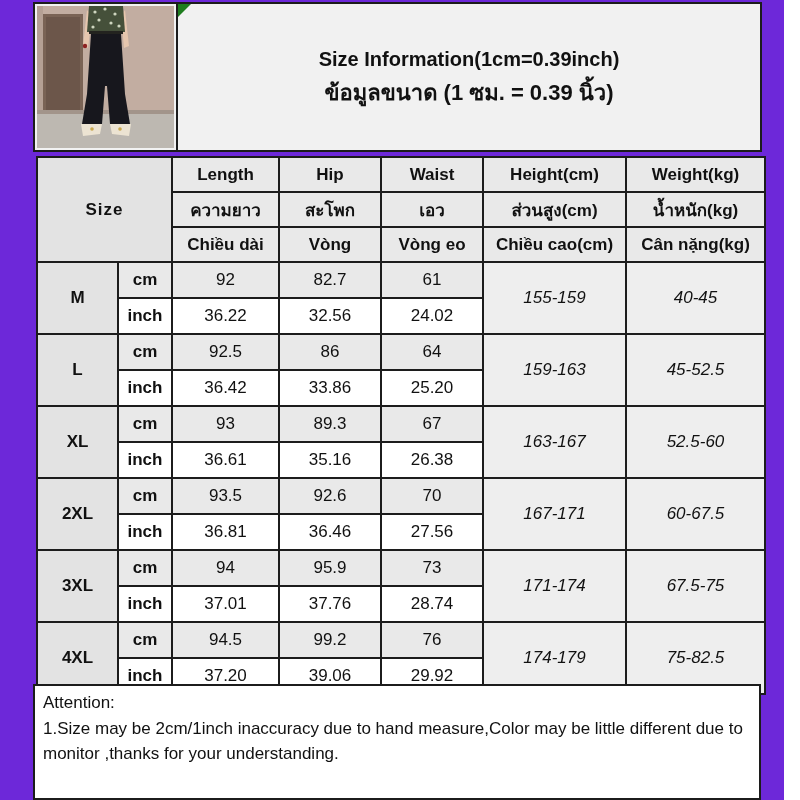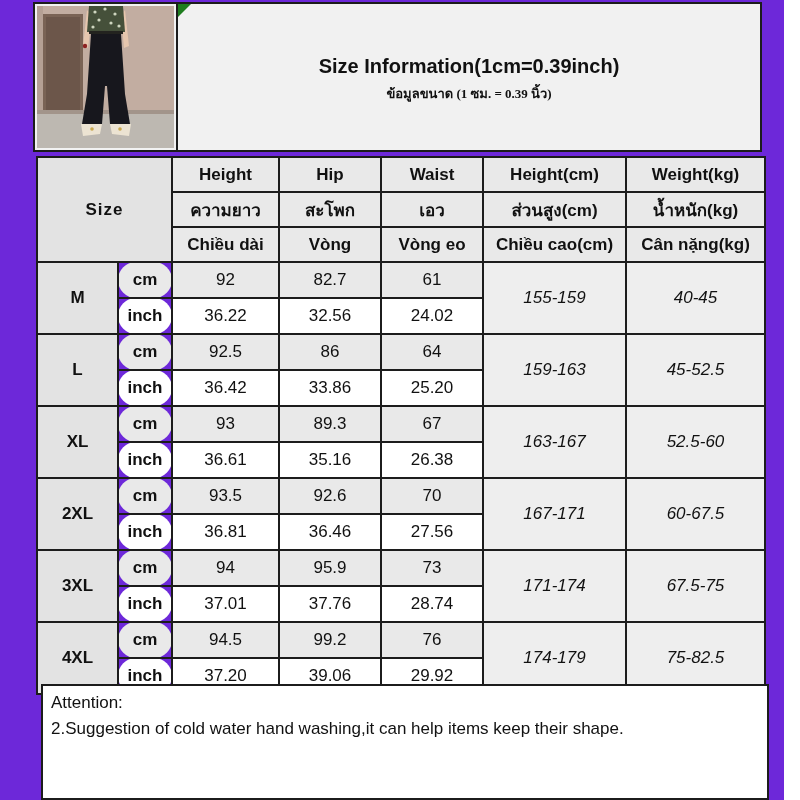--- a/index.html
+++ b/index.html
@@ -16,47 +16,47 @@
     box-sizing:content-box;display:flex;align-items:center;justify-content:center;
     padding:0;
   }
   .photo-cell svg{display:block;}
   .title-cell{
     width:582px;height:146px;border:2px solid #1c1c1c;border-left:none;
     background:#f1f1f1;position:relative;
     display:flex;flex-direction:column;justify-content:center;text-align:center;
   }
   .title-line{font-weight:bold;font-size:20px;line-height:1.62;}
-  .title-line.thai{font-size:13px;font-family:Liberation Serif, serif;}
+  .title-line.thai{font-size:22px;}
   .corner-flag{
     position:absolute;top:0;left:0;width:0;height:0;
     border-top:13px solid #1e7d1e;border-right:13px solid transparent;
   }
 
   
   table.size-table{
     position:absolute;top:156px;left:36px;border-collapse:collapse;table-layout:fixed;
   }
   table.size-table td{
     border:2px solid #1c1c1c;text-align:center;vertical-align:middle;
     font-size:17px;padding:0;overflow:hidden;white-space:nowrap;
   }
   tr.h td{height:33px;}
   tr.d td{height:34px;}
   .hdr{background:#e9e9e9;font-weight:bold;}
   .size-big{background:#e3e3e3;font-weight:bold;font-size:30px;letter-spacing:1px;}
   .size-cell{background:#e3e3e3;font-weight:bold;}
-  .unit{font-weight:bold;border-radius:18px;}
+  .unit{font-weight:bold;}
   .g{background:#e9e9e9;}
   .w{background:#ffffff;margin-left:24px;}
   .merged{background:#eeeeee;font-style:italic;}
 
   
   .attention-box{
-    position:absolute;top:684px;left:41px;width:706px;height:90px;
+    position:absolute;top:684px;left:33px;width:706px;height:90px;
     border:2px solid #1c1c1c;background:#ffffff;
     padding:4px 10px 18px 8px;font-size:17px;line-height:1.5;text-align:left;
   }
 </style>
 </head>
 <body>
 
 <div class="page">
 
   <div class="top-row">
@@ -105,21 +105,21 @@
         <col style="width:54px">
         <col style="width:107px">
       <col style="width:102px">
         <col style="width:102px">
         <col style="width:143px">
         <col style="width:139px">
     </colgroup>
     <tbody>
     <tr class="h">
       <td class="size-big" rowspan="3" colspan="2">Size</td>
-      <td class="hdr">Height</td>
+      <td class="hdr">Length</td>
       <td class="hdr">Hip</td>
       <td class="hdr">Waist</td>
       <td class="hdr">Height(cm)</td>
       <td class="hdr">Weight(kg)</td>
     </tr>
     <tr class="h">
       <td class="hdr">ความยาว</td>
       <td class="hdr">สะโพก</td>
       <td class="hdr">เอว</td>
       <td class="hdr">ส่วนสูง(cm)</td>
@@ -226,16 +226,16 @@
       <td class="unit w">inch</td>
       <td class="w">37.20</td>
       <td class="w">39.06</td>
       <td class="w">29.92</td>
     </tr>
     </tbody>
   </table>
 
   <div class="attention-box">
     <div>Attention:</div>
-    <div>2.Suggestion of cold water hand washing,it can help items keep their shape.</div>
+    <div>1.Size may be 2cm/1inch inaccuracy due to hand measure,Color may be little different due to monitor ,thanks for your understanding.</div>
   </div>
 
 </div>
 
 </body></html>

